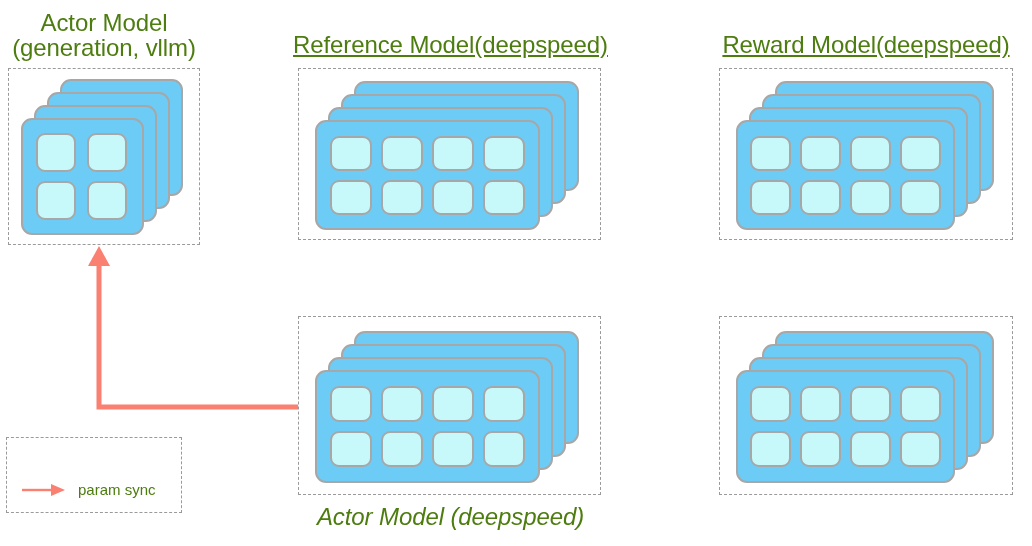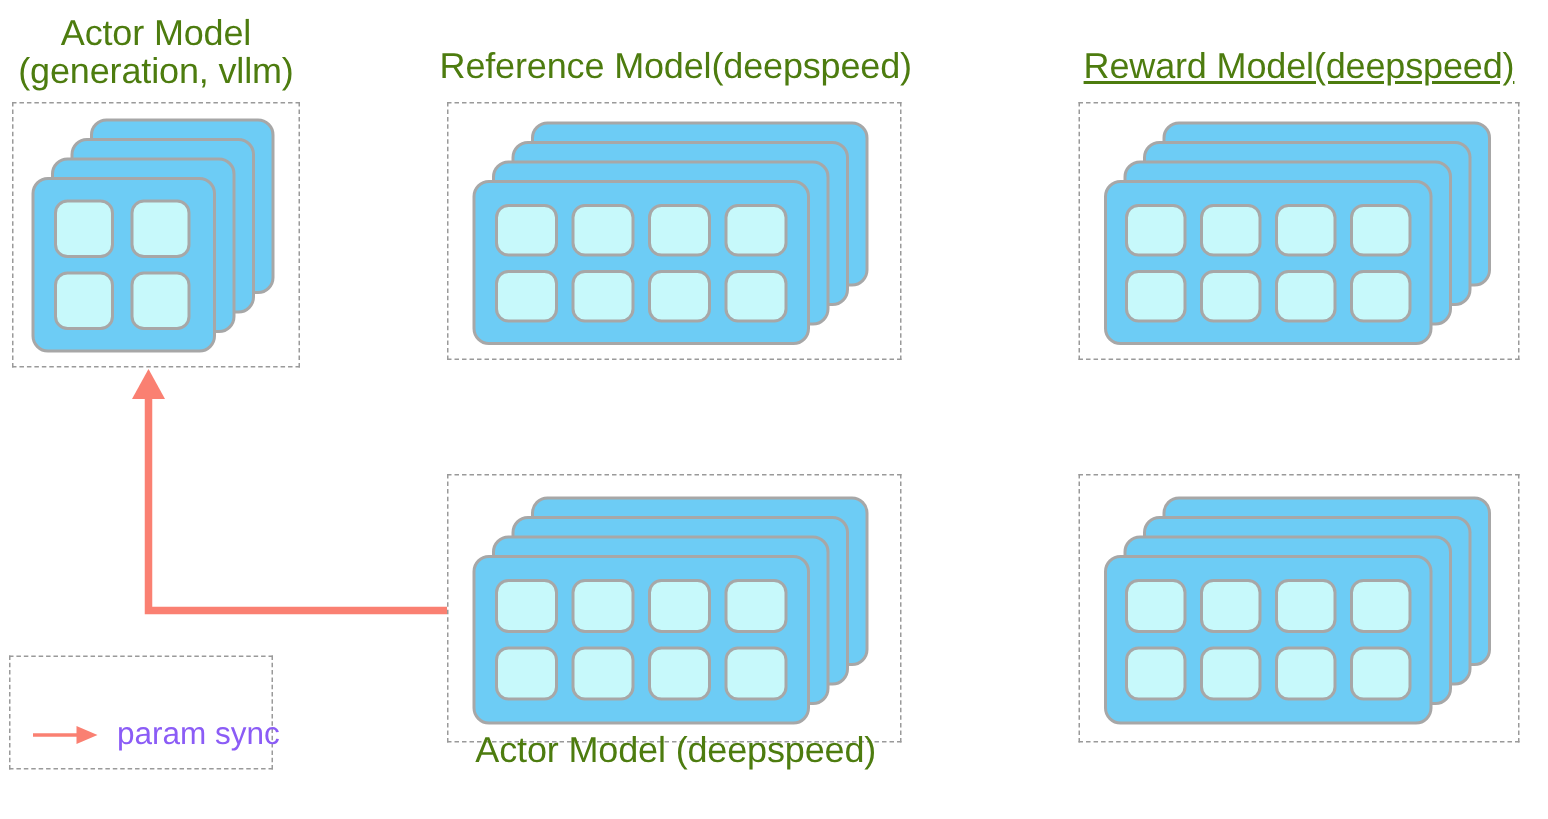--- a/index.html
+++ b/index.html
@@ -86,22 +86,22 @@
   }
   .legend-row {
     position: absolute;
     left: 14px;
     bottom: 11px;
     display: flex;
     align-items: center;
     gap: 11px;
   }
   .legend-label {
-    font-size: 21px;
-    color: #8b5cf6;
+    font-size: 15px;
+    color: #4d7c0f;
     line-height: 22px;
     white-space: nowrap;
     font-family: "Liberation Sans", sans-serif;
   }
 </style>
 </head>
 <body>
 
 <div id="canvas">
 
@@ -115,21 +115,21 @@
       <div class="card" style="left:13px; top:26px; width:123px; height:117px;"></div>
       <div class="card front cols2" style="left:0px; top:39px; width:123px; height:117px;">
         <div class="cell" style="width:40px;height:39px;"></div>
         <div class="cell" style="width:40px;height:39px;"></div>
         <div class="cell" style="width:40px;height:39px;"></div>
         <div class="cell" style="width:40px;height:39px;"></div>
       </div>
     </div>
   </div>
 
-  <div class="caption" style="left:288px; top:32px; width:325px;">Reference Model(deepspeed)</div>
+  <div class="caption" style="left:288px; top:32px; width:325px;text-decoration:underline;">Reference Model(deepspeed)</div>
 
   <div class="group" style="left:298px; top:68px; width:303px; height:172px;">
     <div class="stack" style="left:16px; top:12px; width:272px; height:148px;">
       <div class="card" style="left:39px; top:0px; width:225px; height:110px;"></div>
       <div class="card" style="left:26px; top:13px; width:225px; height:110px;"></div>
       <div class="card" style="left:13px; top:26px; width:225px; height:110px;"></div>
       <div class="card front cols4" style="left:0px; top:39px; width:225px; height:110px;">
         <div class="cell" style="width:42px;height:35px;"></div>
         <div class="cell" style="width:42px;height:35px;"></div>
         <div class="cell" style="width:42px;height:35px;"></div>
@@ -173,21 +173,21 @@
         <div class="cell" style="width:42px;height:36px;"></div>
         <div class="cell" style="width:42px;height:36px;"></div>
         <div class="cell" style="width:42px;height:36px;"></div>
         <div class="cell" style="width:42px;height:36px;"></div>
         <div class="cell" style="width:42px;height:36px;"></div>
         <div class="cell" style="width:42px;height:36px;"></div>
       </div>
     </div>
   </div>
 
-  <div class="caption" style="left:288px; top:488px; width:325px;">Actor Model (deepspeed)</div>
+  <div class="caption" style="left:288px; top:504px; width:325px;font-style:italic;">Actor Model (deepspeed)</div>
 
   <div class="group" style="left:719px; top:316px; width:294px; height:179px;">
     <div class="stack" style="left:16px; top:14px; width:266px; height:152px;">
       <div class="card" style="left:39px; top:0px; width:219px; height:113px;"></div>
       <div class="card" style="left:26px; top:13px; width:219px; height:113px;"></div>
       <div class="card" style="left:13px; top:26px; width:219px; height:113px;"></div>
       <div class="card front cols4" style="left:0px; top:39px; width:219px; height:113px;">
         <div class="cell" style="width:41px;height:36px;"></div>
         <div class="cell" style="width:41px;height:36px;"></div>
         <div class="cell" style="width:41px;height:36px;"></div>

